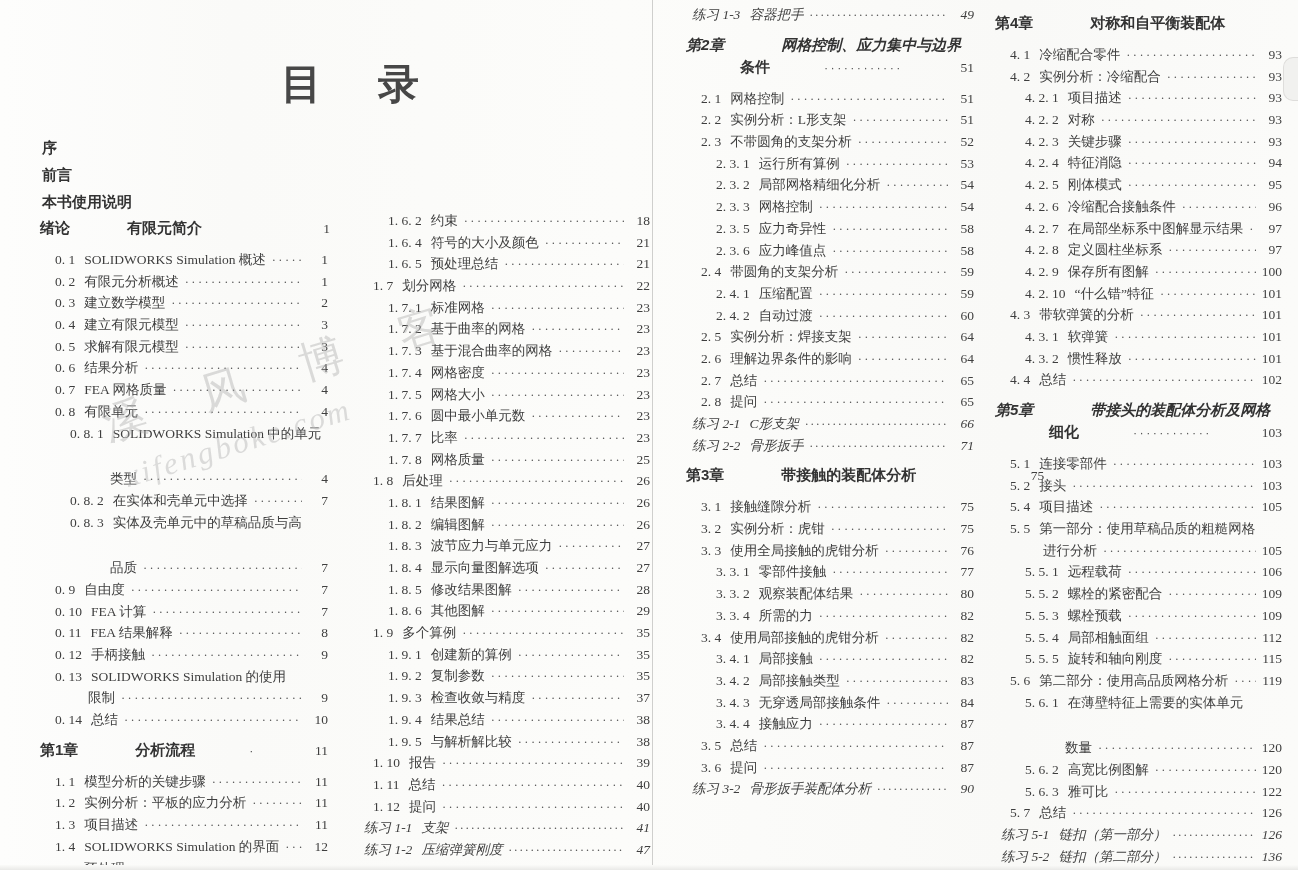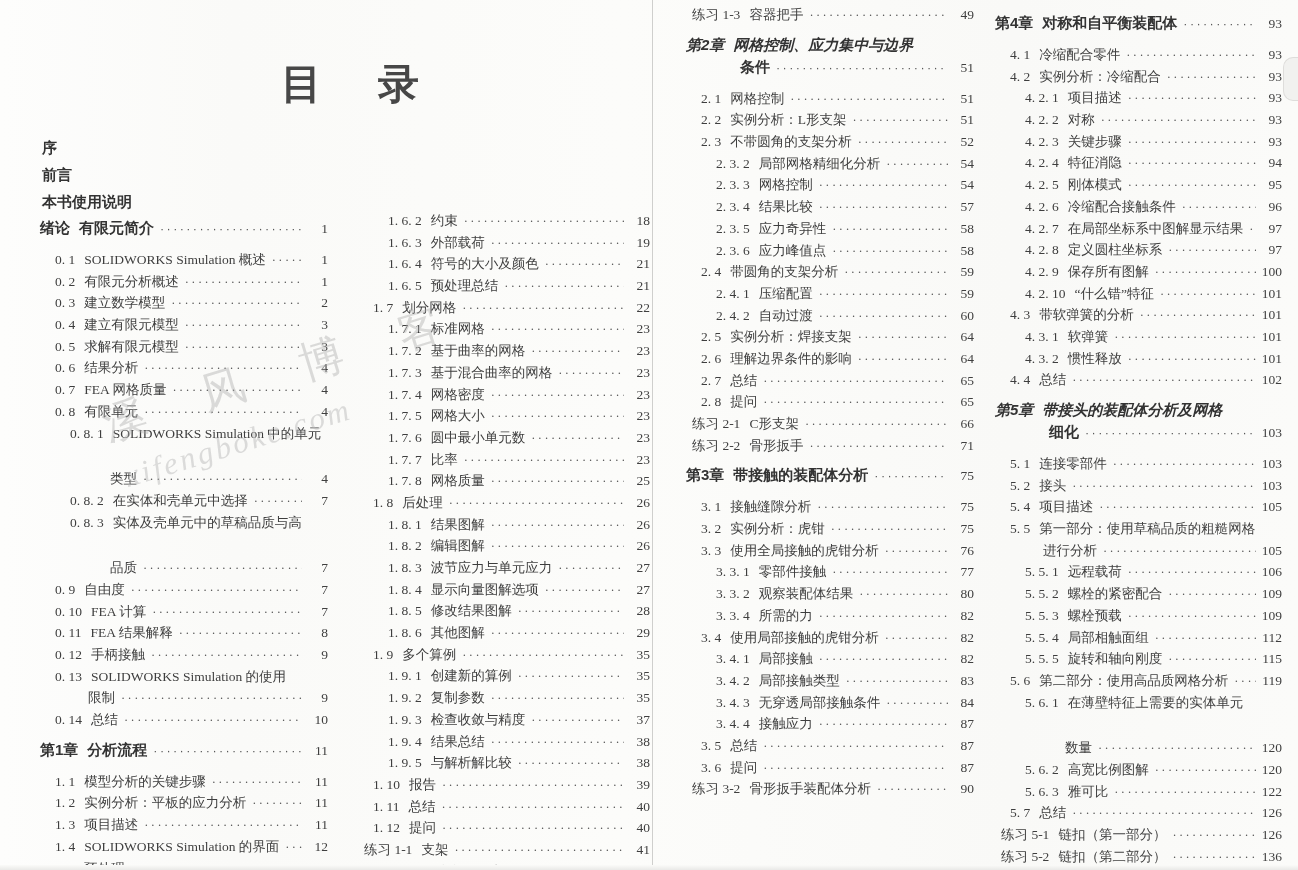--- a/index.html
+++ b/index.html
@@ -33,29 +33,29 @@
   .ttl{white-space:pre;}
   .dots{flex:1 1 auto;overflow:hidden;white-space:nowrap;margin:0 4px 0 6px;color:#585858;}
   .dots::after{
     content:"··········································································································································";
     letter-spacing:2.4px;font-size:12.5px;
   }
   .pg{min-width:22px;text-align:right;color:#3f3f3f;}
   .chapter{
     font-family:"Liberation Sans","DejaVu Sans",sans-serif;
     font-weight:bold;font-size:15px;color:#333;
-    margin-top:8px;margin-bottom:10px;height:22px;line-height:22px;
+    margin-top:8px;margin-bottom:10px;height:22px;line-height:22px;gap:48px;
   }
   .chapter .dots{font-weight:normal;}
   .chapter .pg{font-family:"Liberation Serif","DejaVu Serif",serif;font-weight:normal;font-size:13.5px;}
   .chapter.no-mb{margin-bottom:0;font-style:italic;}
   .cc.mb{margin-bottom:10px;}
   .lv1{padding-left:15px;}
   .lv2{padding-left:30px;}
-  .ex{padding-left:6px;}
+  .ex{padding-left:6px;font-style:italic;}
   .c1{padding-left:48px;}
   .c2{padding-left:70px;margin-top:24px;}
   .cc{padding-left:54px;margin-top:0;justify-content:flex-end;}
   
   .divider{position:absolute;left:652px;top:0;width:1px;height:870px;background:#cfcfcd;}
   
   .watermark{
     position:absolute;left:95px;top:398px;transform:rotate(-17deg);transform-origin:left top;
     pointer-events:none;z-index:5;
   }
@@ -250,26 +250,20 @@
       </div>
     </div>
   <div class="toc-col" id="col1">
       <div class="row lv2">
         <span class="num">1. 6. 2</span>
         <span class="ttl">约束</span>
         <span class="dots"></span>
         <span class="pg">18</span>
       </div>
       <div class="row lv2">
-        <span class="num">1. 6. 3</span>
-        <span class="ttl">外部载荷</span>
-        <span class="dots"></span>
-        <span class="pg">19</span>
-      </div>
-      <div class="row lv2">
         <span class="num">1. 6. 4</span>
         <span class="ttl">符号的大小及颜色</span>
         <span class="dots"></span>
         <span class="pg">21</span>
       </div>
       <div class="row lv2">
         <span class="num">1. 6. 5</span>
         <span class="ttl">预处理总结</span>
         <span class="dots"></span>
         <span class="pg">21</span>
@@ -465,36 +459,36 @@
         <span class="dots"></span>
         <span class="pg">51</span>
       </div>
       <div class="row lv1">
         <span class="num">2. 3</span>
         <span class="ttl">不带圆角的支架分析</span>
         <span class="dots"></span>
         <span class="pg">52</span>
       </div>
       <div class="row lv2">
+        <span class="num">2. 3. 1</span>
+        <span class="ttl">运行所有算例</span>
+        <span class="dots"></span>
+        <span class="pg">53</span>
+      </div>
+      <div class="row lv2">
         <span class="num">2. 3. 2</span>
         <span class="ttl">局部网格精细化分析</span>
         <span class="dots"></span>
         <span class="pg">54</span>
       </div>
       <div class="row lv2">
         <span class="num">2. 3. 3</span>
         <span class="ttl">网格控制</span>
         <span class="dots"></span>
         <span class="pg">54</span>
-      </div>
-      <div class="row lv2">
-        <span class="num">2. 3. 4</span>
-        <span class="ttl">结果比较</span>
-        <span class="dots"></span>
-        <span class="pg">57</span>
       </div>
       <div class="row lv2">
         <span class="num">2. 3. 5</span>
         <span class="ttl">应力奇异性</span>
         <span class="dots"></span>
         <span class="pg">58</span>
       </div>
       <div class="row lv2">
         <span class="num">2. 3. 6</span>
         <span class="ttl">应力峰值点</span>

